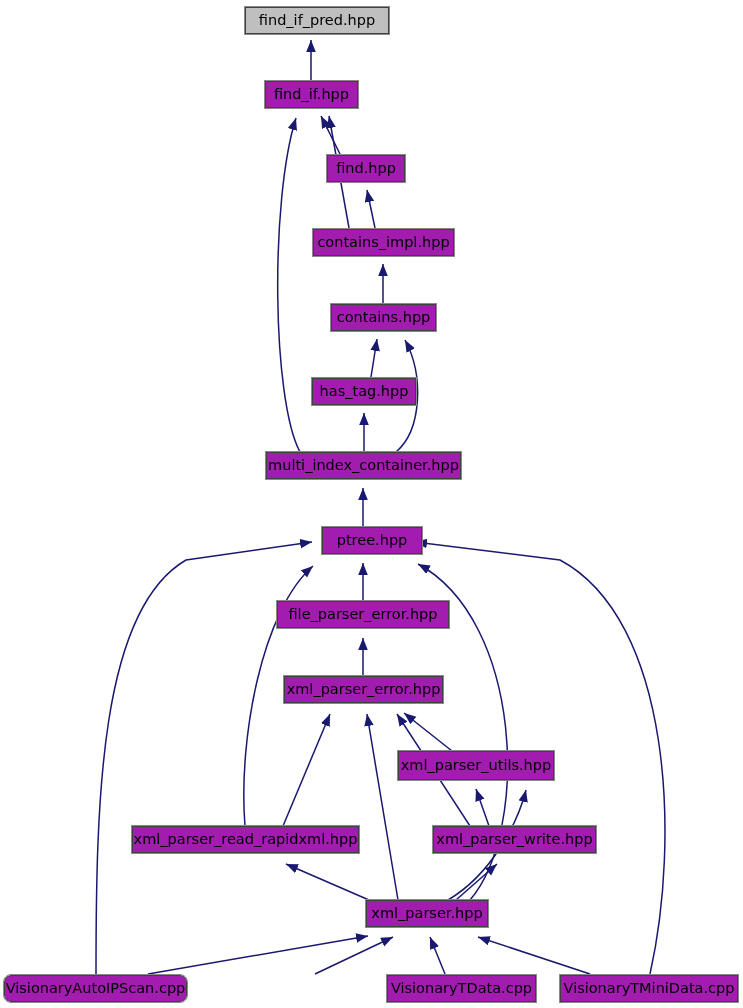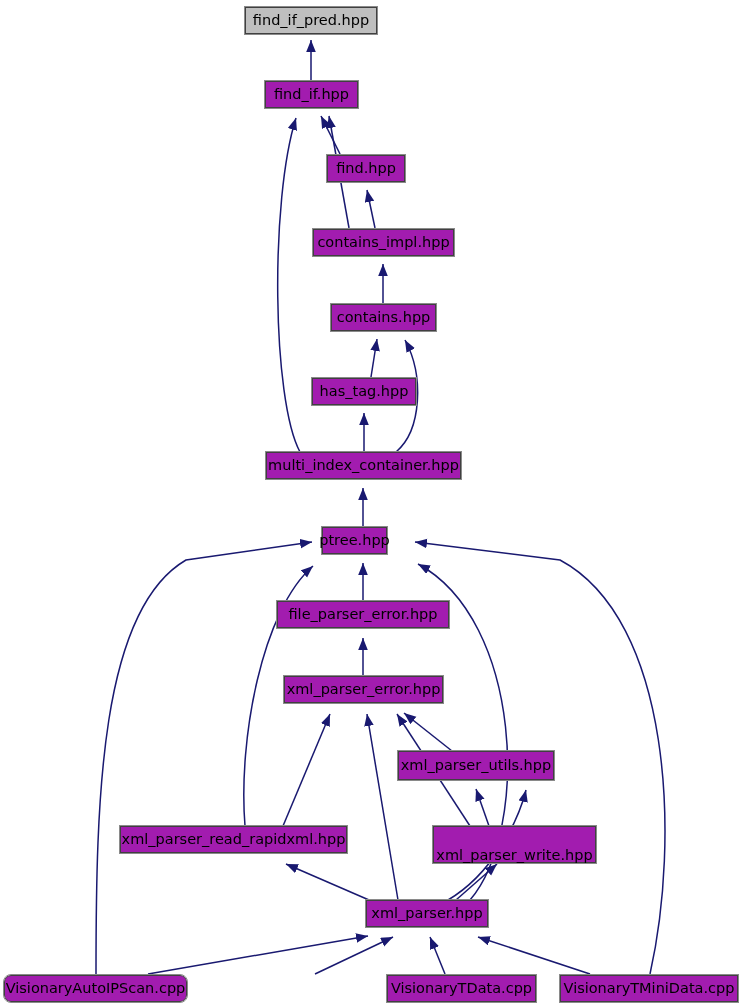--- a/index.html
+++ b/index.html
@@ -119,21 +119,21 @@
       <path d="M148,974 L368,936"></path>
 
       <path d="M315,974 L393,937"></path>
 
       <path d="M445,974 L430,937"></path>
 
       <path d="M590,974 L478,937"></path>
     </g>
   </svg>
 
-  <div class="node current" style="left:245px;top:7px;width:132px;height:27px;align-items:center;">
+  <div class="node current" style="left:245px;top:7px;width:144px;height:27px;align-items:center;">
     <span class="node-label">find_if_pred.hpp</span>
   </div>
 
   <div class="node" style="left:265px;top:81px;width:93px;height:27px;">
     <span class="node-label">find_if.hpp</span>
   </div>
 
   <div class="node" style="left:327px;top:155px;width:78px;height:27px;">
     <span class="node-label">find.hpp</span>
   </div>
@@ -147,41 +147,41 @@
   </div>
 
   <div class="node" style="left:312px;top:378px;width:104px;height:27px;">
     <span class="node-label">has_tag.hpp</span>
   </div>
 
   <div class="node" style="left:266px;top:452px;width:195px;height:27px;align-items:center;">
     <span class="node-label">multi_index_container.hpp</span>
   </div>
 
-  <div class="node" style="left:322px;top:527px;width:65px;height:27px;">
+  <div class="node" style="left:322px;top:527px;width:100px;height:27px;">
     <span class="node-label">ptree.hpp</span>
   </div>
 
   <div class="node" style="left:277px;top:601px;width:172px;height:27px;">
     <span class="node-label">file_parser_error.hpp</span>
   </div>
 
   <div class="node" style="left:284px;top:676px;width:159px;height:27px;">
     <span class="node-label">xml_parser_error.hpp</span>
   </div>
 
   <div class="node" style="left:398px;top:751px;width:156px;height:29px;">
     <span class="node-label">xml_parser_utils.hpp</span>
   </div>
 
-  <div class="node" style="left:120px;top:826px;width:227px;height:27px;">
+  <div class="node" style="left:132px;top:826px;width:227px;height:27px;">
     <span class="node-label">xml_parser_read_rapidxml.hpp</span>
   </div>
 
-  <div class="node" style="left:433px;top:826px;width:163px;height:37px;align-items:flex-end;">
+  <div class="node" style="left:433px;top:826px;width:163px;height:27px;">
     <span class="node-label">xml_parser_write.hpp</span>
   </div>
 
   <div class="node" style="left:366px;top:900px;width:122px;height:27px;">
     <span class="node-label">xml_parser.hpp</span>
   </div>
 
   <div class="node" style="left:4px;top:975px;width:183px;height:27px;border-radius:7px;">
     <span class="node-label">VisionaryAutoIPScan.cpp</span>
   </div>

